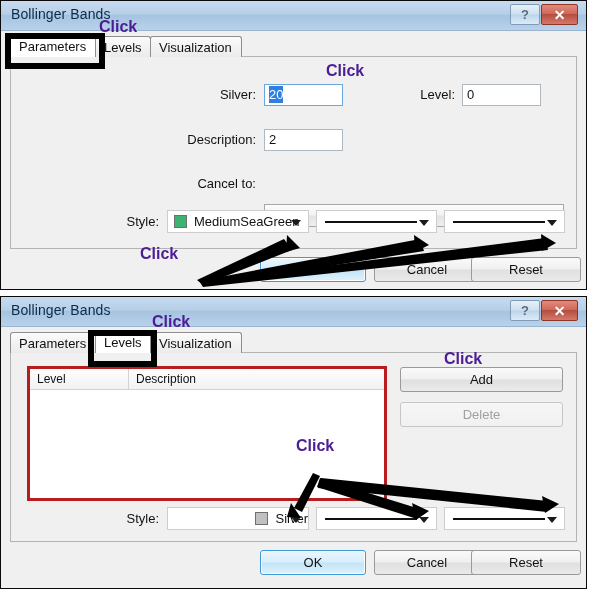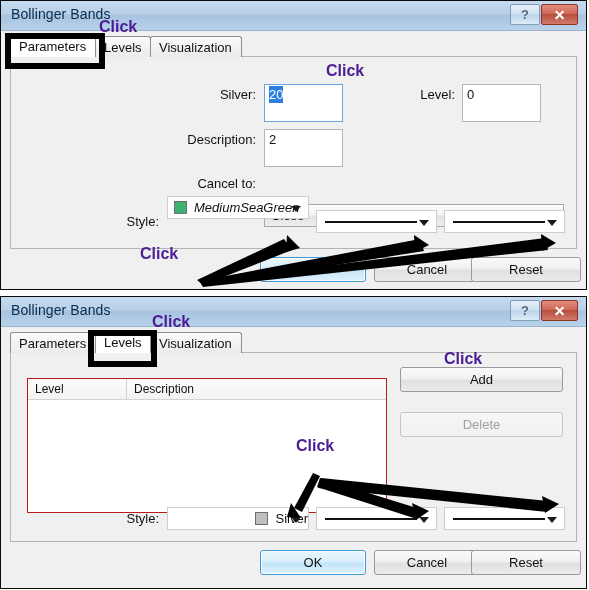--- a/index.html
+++ b/index.html
@@ -105,21 +105,21 @@
     position:absolute;
     font-size:13px;color:#111;
     text-align:right;
     white-space:nowrap;
   }
 
   
   .tbox{
     position:absolute;
     box-sizing:border-box;
-    height:38px;
+    height:22px;
     background:#ffffff;
     border:1px solid #b0b8bf;
     font-size:13px;
     color:#111;
     padding:2px 0 0 4px;
     overflow:hidden;
     white-space:nowrap;
   }
   .tbox.focused{ border-color:#6ba7dd; }
   .sel{ background:#2f7fe0; color:#ffffff; padding:1px 0; }
@@ -180,24 +180,23 @@
     background:linear-gradient(to bottom,#eaf6fd 0%, #d8eefb 48%, #c3e4f8 52%, #ddf1fd 100%);
     box-shadow:inset 0 0 0 1px #ffffff;
   }
   .pbtn.disabled{ color:#a0a0a0; border-color:#c6c6c6;
     background:linear-gradient(to bottom,#f6f6f6 0%, #f1f1f1 100%); }
 
   
   .grid{
     position:absolute;
     background:#ffffff;
-    border:1px solid #b91c1c;
-    box-sizing:border-box;
-    overflow:hidden;
-    margin-top:12px;
+    border:3px solid #b91c1c;
+    box-sizing:border-box;
+    overflow:hidden;
   }
   .grid-head{
     display:flex;
     height:20px;
     border-bottom:1px solid #d2d2d2;
     background:linear-gradient(to bottom,#fdfdfd 0%, #f2f2f2 100%);
   }
   .grid-head .gh{
     font-size:12px;color:#111;
     display:flex;align-items:center;
@@ -260,21 +259,21 @@
     <div class="tbox" style="left:253px;top:72px;width:79px;">2</div>
 
     <div class="lbl" style="left:160px;top:119px;width:85px;">Cancel to:</div>
     <div class="combo" style="left:253px;top:115px;width:300px;margin-top:32px;">
       <span>Close</span>
       <span class="caret"></span>
     </div>
 
     <div class="lbl" style="left:90px;top:157px;width:58px;">Style:</div>
 
-    <div class="combo plain" style="left:156px;top:139px;width:142px;font-style:italic;">
+    <div class="combo plain" style="left:156px;top:153px;width:142px;">
       <span class="swatch" id="p-swatch" style="background: rgb(60, 179, 113);"></span>
       <span>MediumSeaGreen</span>
       <span class="caret"></span>
     </div>
 
     <div class="combo plain" style="left:305px;top:153px;width:121px;">
       <span class="linesample" style="width:92px;"></span>
       <span class="caret"></span>
     </div>
 
@@ -307,21 +306,21 @@
   <div class="panel">
 
     <div class="grid" style="left:16px;top:13px;width:360px;height:135px;">
       <div class="grid-head">
         <div class="gh" style="width:99px;">Level</div>
         <div class="gh" style="flex:1;">Description</div>
       </div>
     </div>
 
     <div class="pbtn" style="left:389px;top:14px;width:163px;">Add</div>
-    <div class="pbtn disabled" style="left:389px;top:59px;width:163px;">Delete</div>
+    <div class="pbtn disabled" style="left:389px;top:49px;width:163px;">Delete</div>
 
     <div class="lbl" style="left:90px;top:158px;width:58px;">Style:</div>
 
     <div class="combo plain" style="left:156px;top:154px;width:142px;justify-content:flex-end;">
       <span class="swatch" id="l-swatch" style="background: rgb(192, 192, 192);"></span>
       <span>Silver</span>
       <span class="caret"></span>
     </div>
 
     <div class="combo plain" style="left:305px;top:154px;width:121px;">

